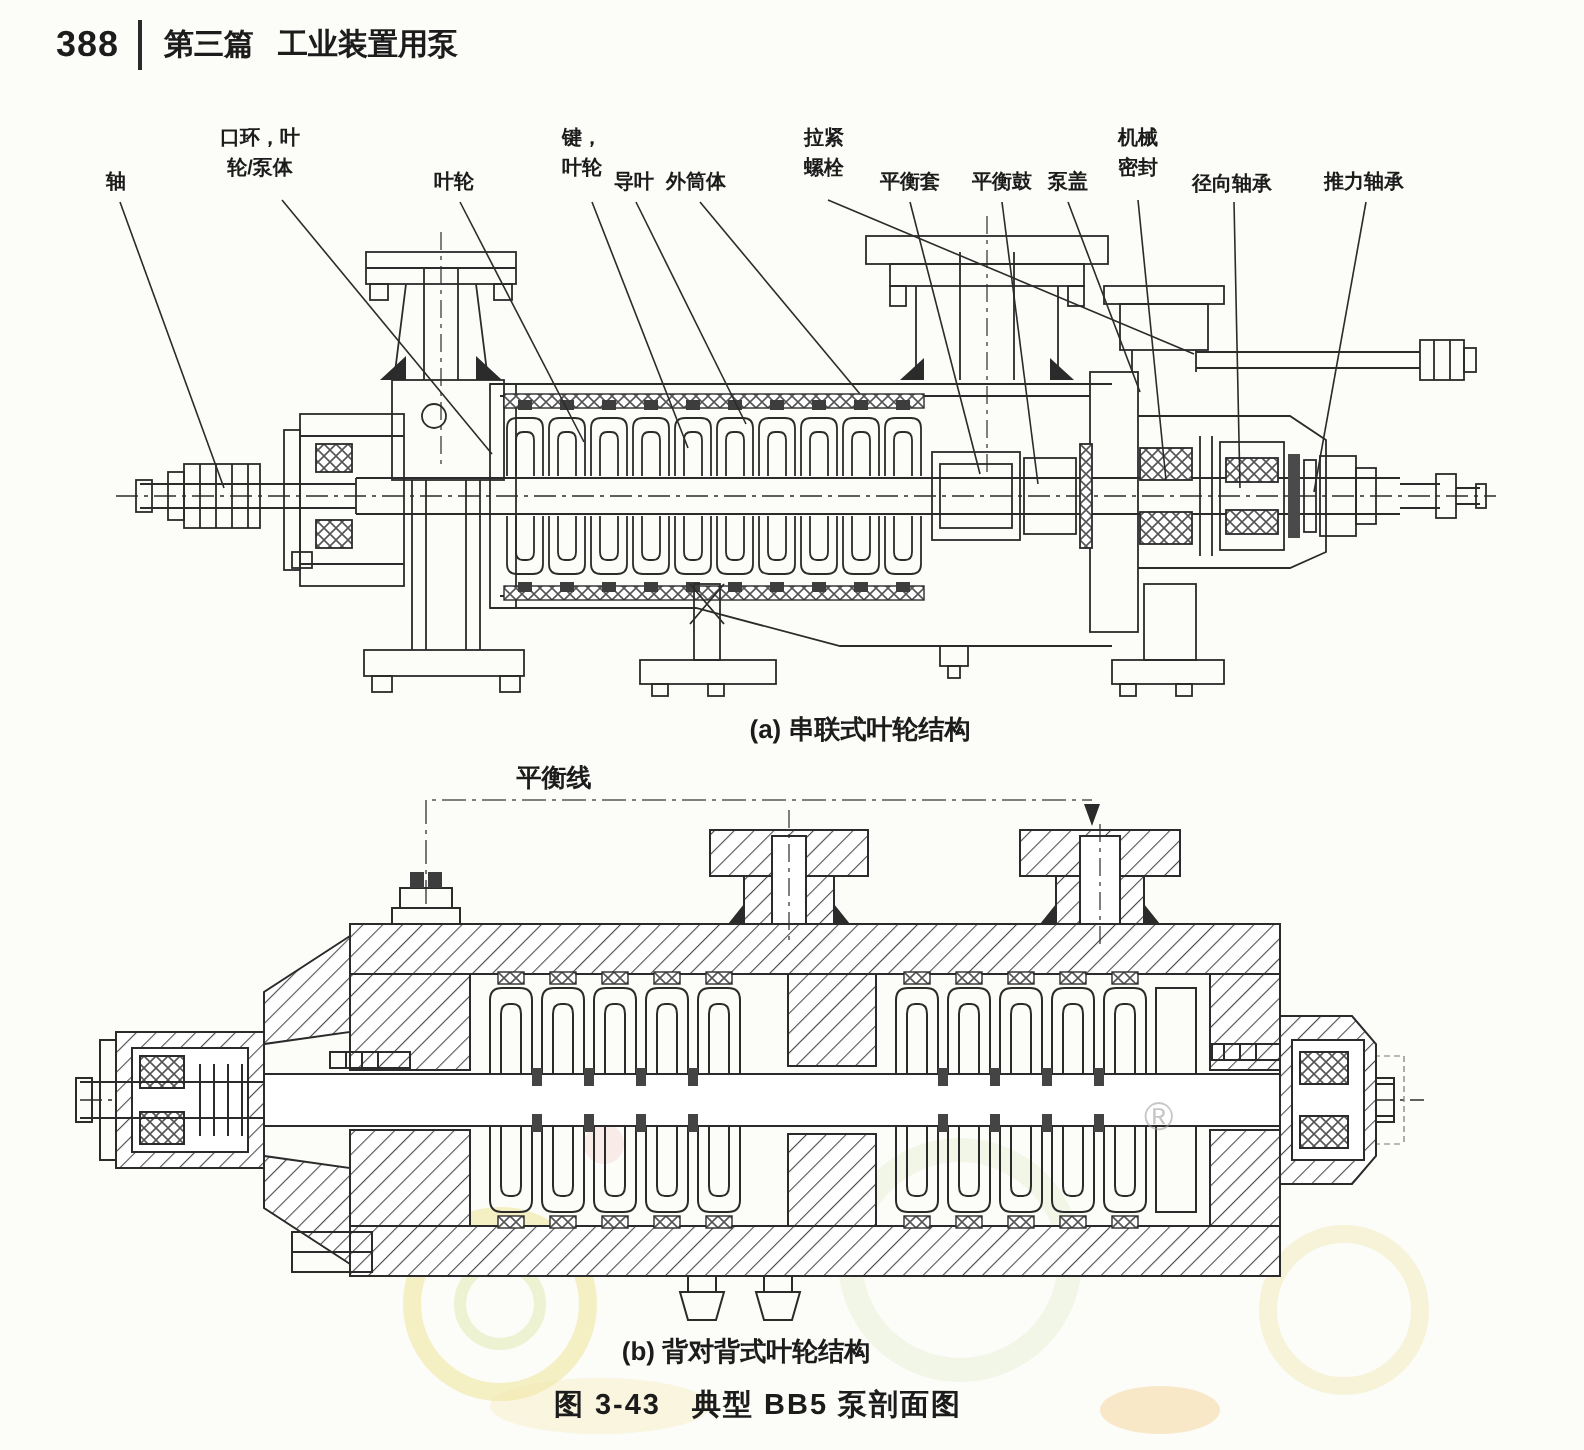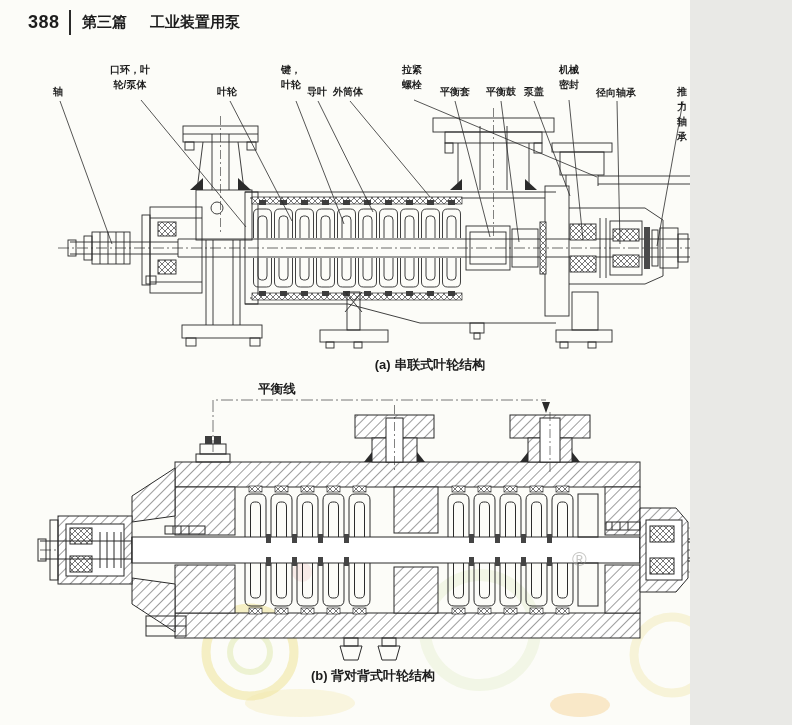--- a/index.html
+++ b/index.html
@@ -1,22 +1,22 @@
 <!DOCTYPE html>
 <html><head>
 <meta charset="utf-8">
 <style>
   html,body{margin:0;padding:0;background:#e9e9e6;}
-  .page{position:relative;width:690px;height:725px;background:#fcfcf8;overflow:hidden;
+  .page{position:relative;width:792px;height:725px;background:#fcfcf8;overflow:hidden;
         font-family:"Liberation Sans","DejaVu Sans",sans-serif;color:#1c1c1c;}
   .hdr{position:absolute;top:10px;left:28px;display:flex;align-items:center;}
   .hdr .num{font-size:18px;font-weight:bold;letter-spacing:.5px;}
   .hdr .bar{width:2.5px;height:25px;background:#2a2a2a;margin:0 11px 0 9px;}
   .hdr .part{font-size:15px;font-weight:bold;font-family:Liberation Mono, monospace;}
-  .hdr .booktitle{font-size:15px;font-weight:bold;margin-left:23px;}
+  .hdr .booktitle{font-size:15px;font-weight:bold;margin-left:12px;}
   .plabel{position:absolute;font-size:10px;line-height:15px;font-weight:600;
           white-space:pre-line;text-align:center;transform:translateX(-50%);}
   .cap{position:absolute;font-size:13px;font-weight:600;transform:translateX(-50%);white-space:pre;}
   .figcap{position:absolute;font-size:14.5px;font-weight:600;transform:translateX(-50%);
           white-space:pre;letter-spacing:1px;}
   .blabel{position:absolute;font-size:12.5px;font-weight:600;transform:translateX(-50%);}
   .wmark-r{position:absolute;left:572px;top:548px;font-size:20px;color:#9a9a96;opacity:.55;}
   svg{position:absolute;left:0;top:0;}
 </style>
 </head>
@@ -329,14 +329,15 @@
 密封</div>
   <div class="plabel" style="left:616px;top:85px">径向轴承</div>
   <div class="plabel" style="left:682px;top:84px">推力轴承</div>
 
   <div class="blabel" style="left:277px;top:381px">平衡线</div>
 
   <div class="wmark-r">®</div>
 
   <div class="cap" style="left:430px;top:356px">(a) 串联式叶轮结构</div>
   <div class="cap" style="left:373px;top:667px">(b) 背对背式叶轮结构</div>
+  <div class="figcap" style="left:379px;top:693px">图 3-43　典型 BB5 泵剖面图</div>
 
 </div>
 
 </body></html>

